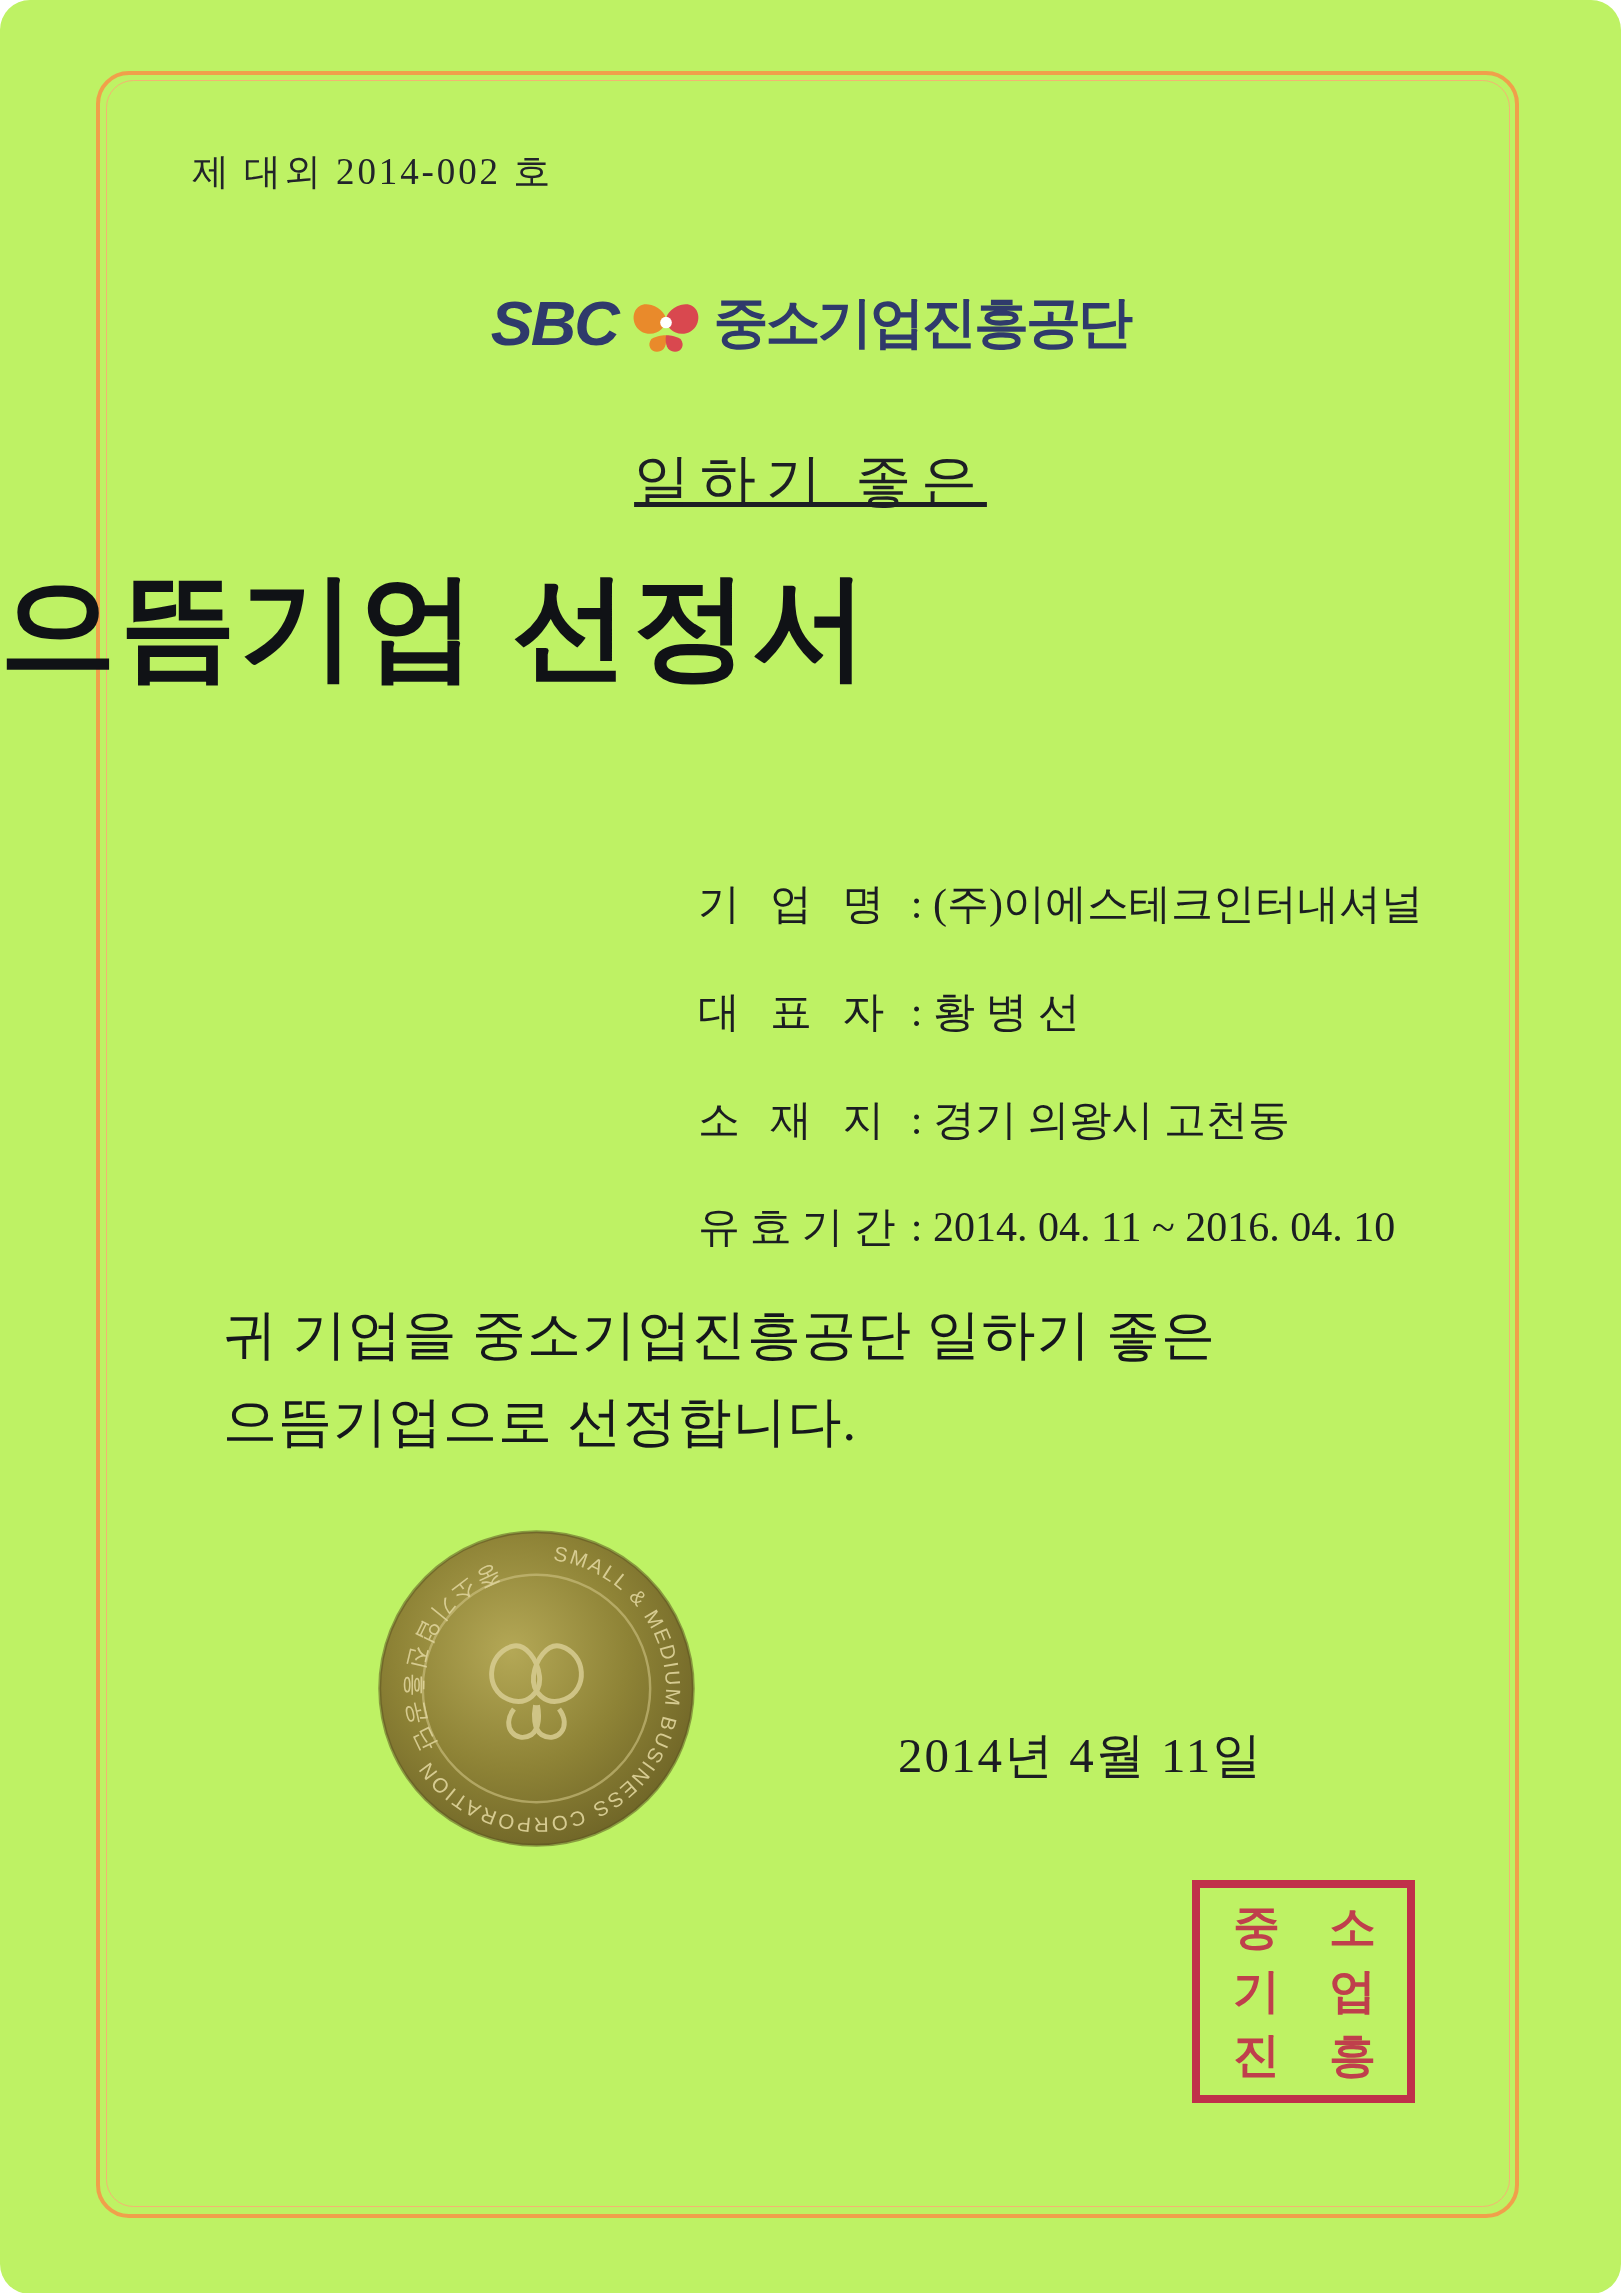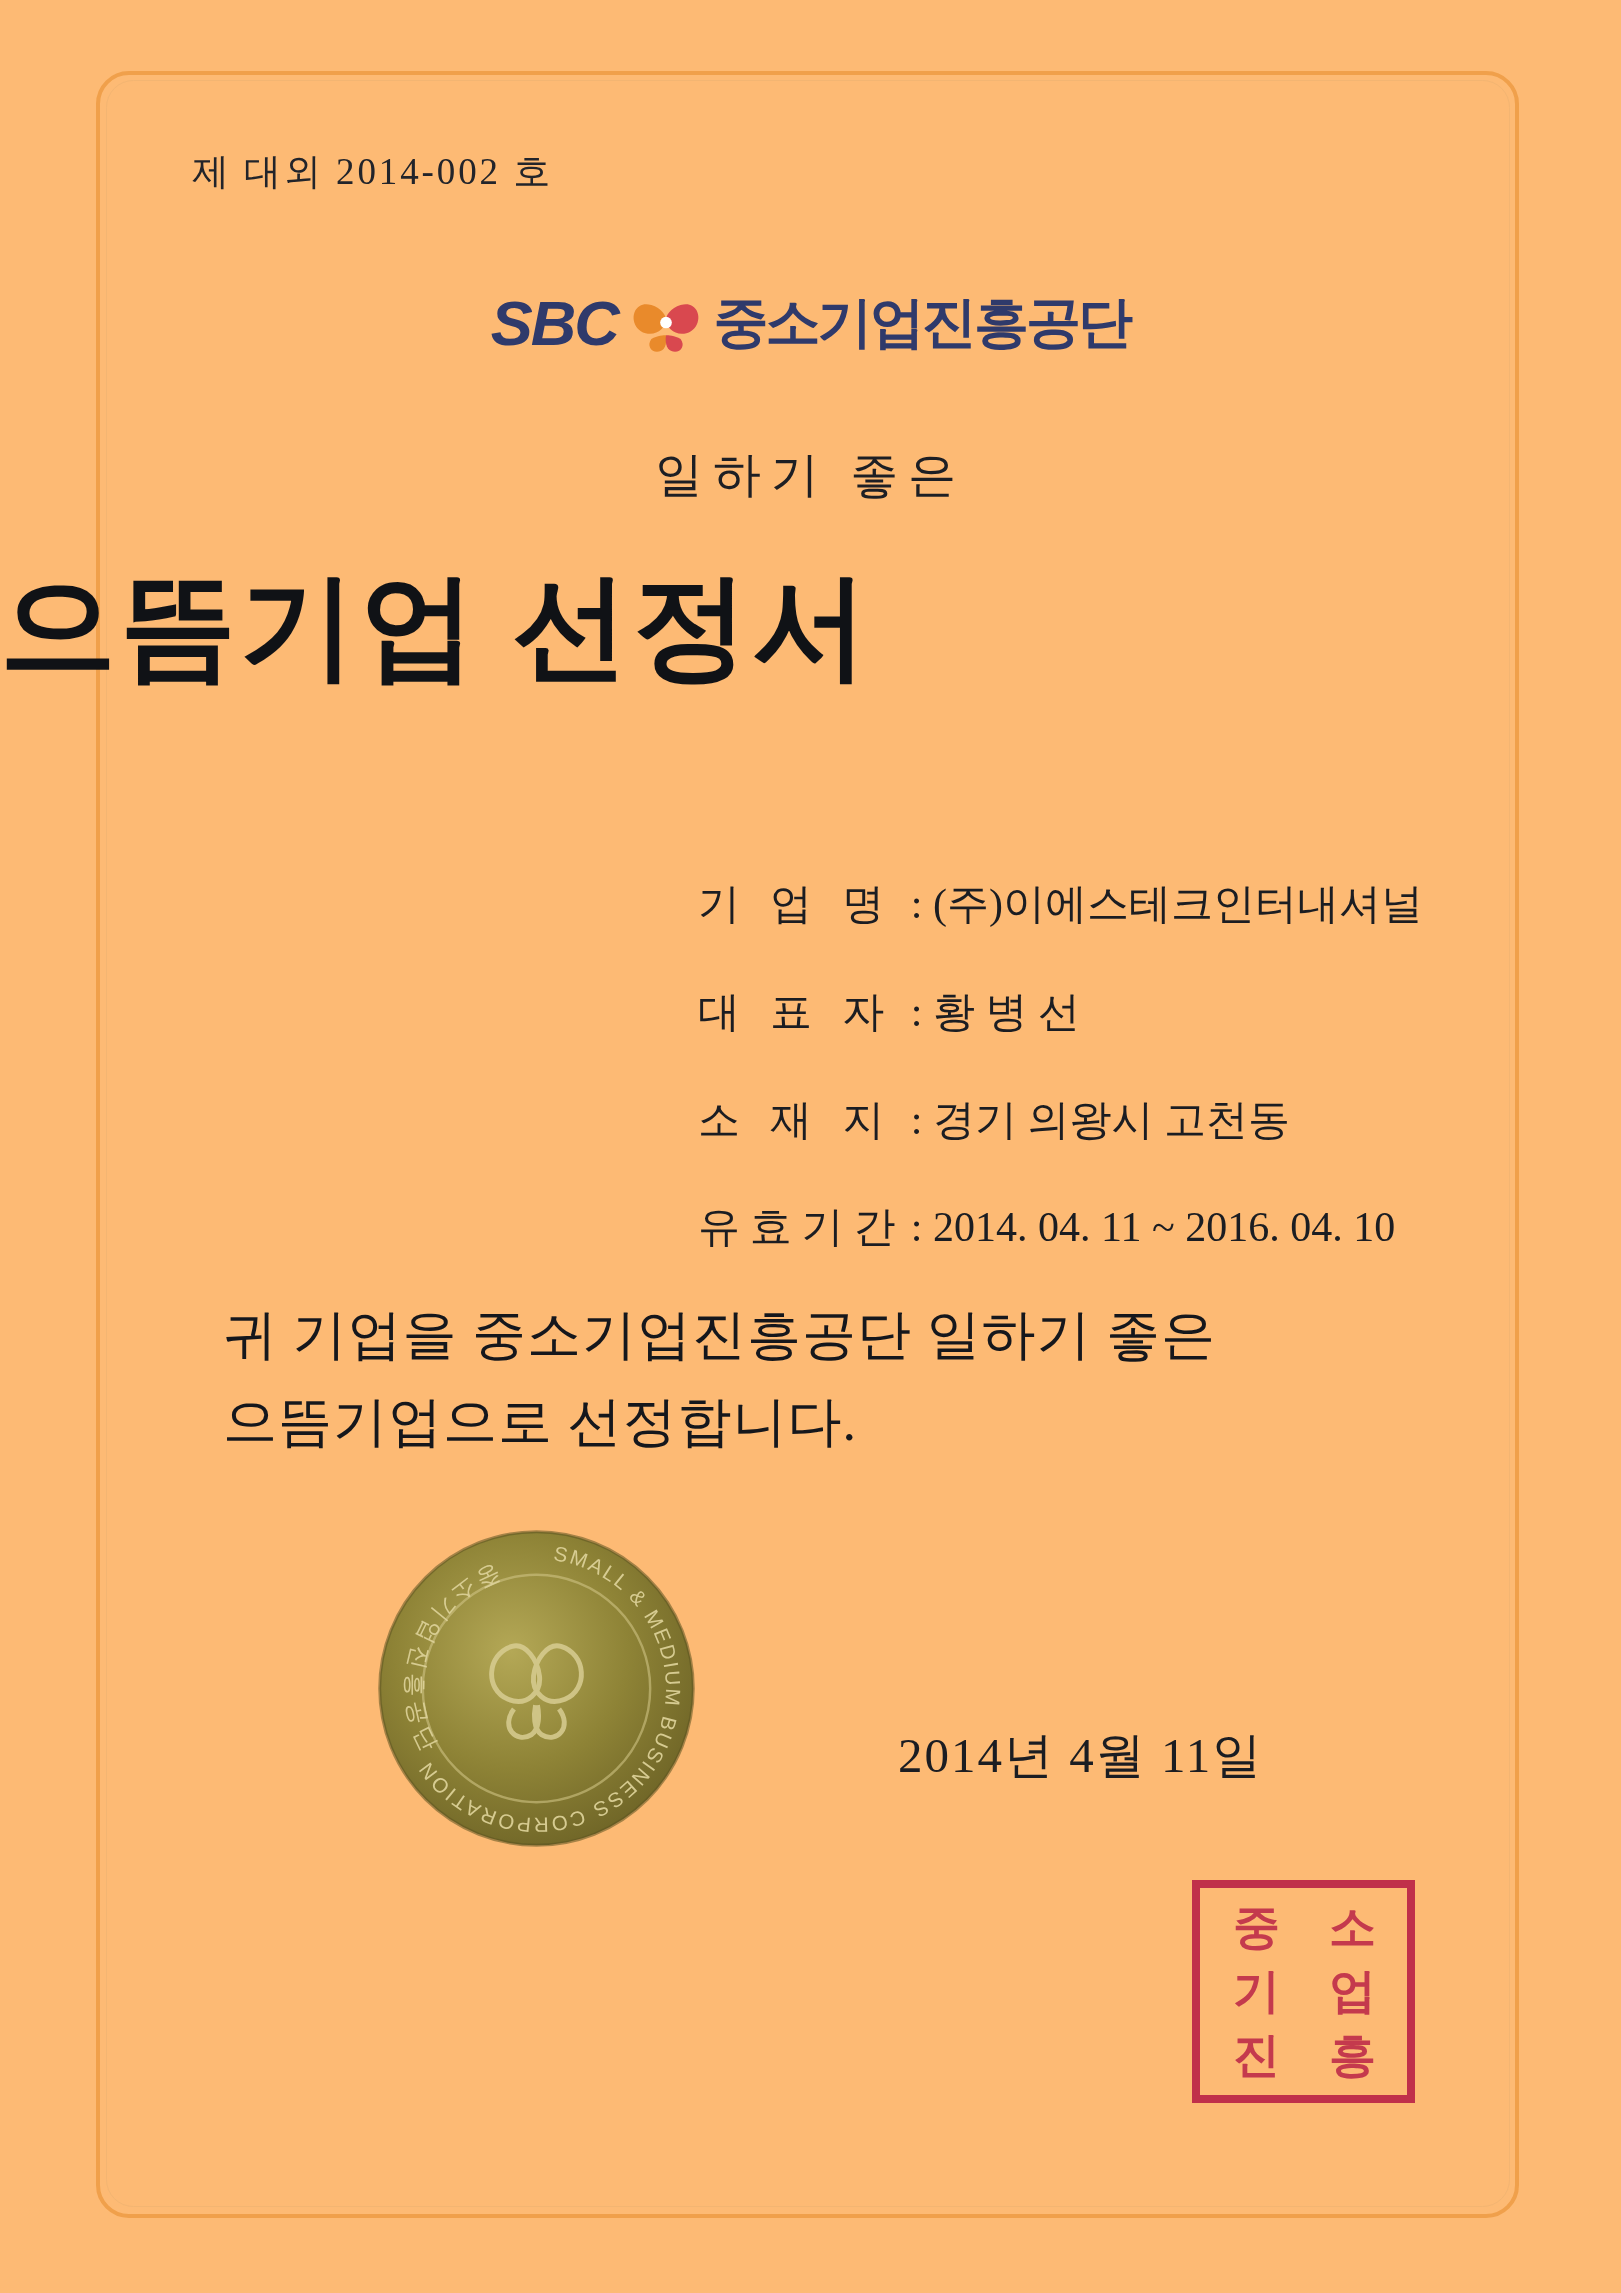--- a/index.html
+++ b/index.html
@@ -13,21 +13,22 @@
     font-family: "Liberation Serif", "DejaVu Serif", serif;
     color: #1a1a1a;
     position: relative;
     overflow: hidden;
   }
 
   
   .page {
     position: absolute;
     inset: 0;
-    background: #fdba74;
+    background: #bef264;
+    border-radius: 30px;
   }
 
   
   .cert-border {
     position: absolute;
     left: 96px;
     top: 71px;
     width: 1423px;
     height: 2147px;
     border: 4.9px solid #f0a04b;
@@ -86,23 +87,24 @@
     letter-spacing: -2.9px;
     color: #2f3a6b;
   }
 
   
   .title-small {
     position: absolute;
     top: 443px;
     width: 100%;
     text-align: center;
-    font-size: 48px;
+    font-size: 56px;
     letter-spacing: 9.8px;
     color: #1d1f24;
+    text-decoration: underline;
   }
   .title-main {
     position: absolute;
     top: 549px;
     width: 100%;
     font-size: 116px;
     font-weight: bold;
     letter-spacing: 3.9px;
     color: #101216;
   }

